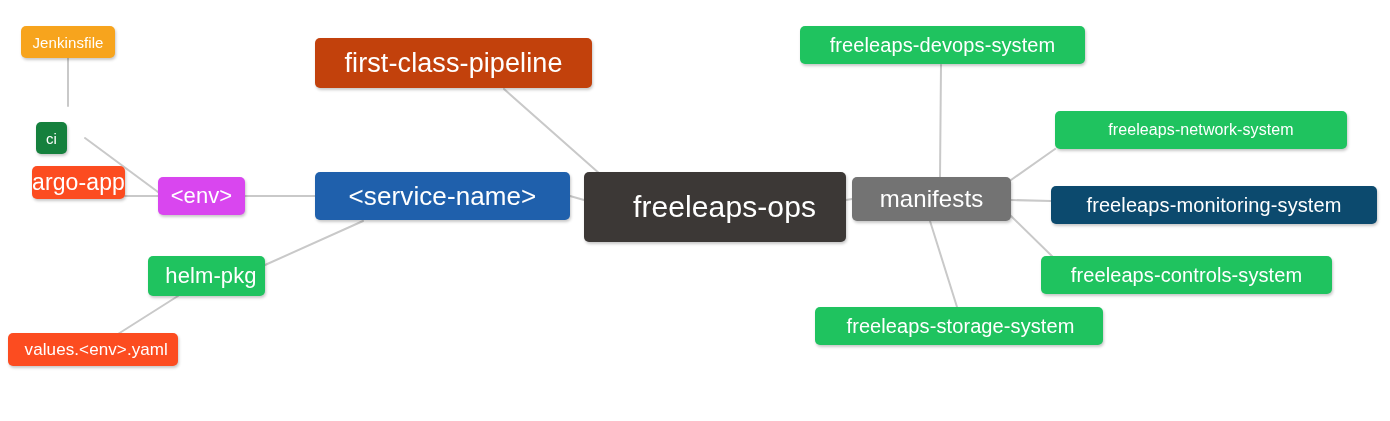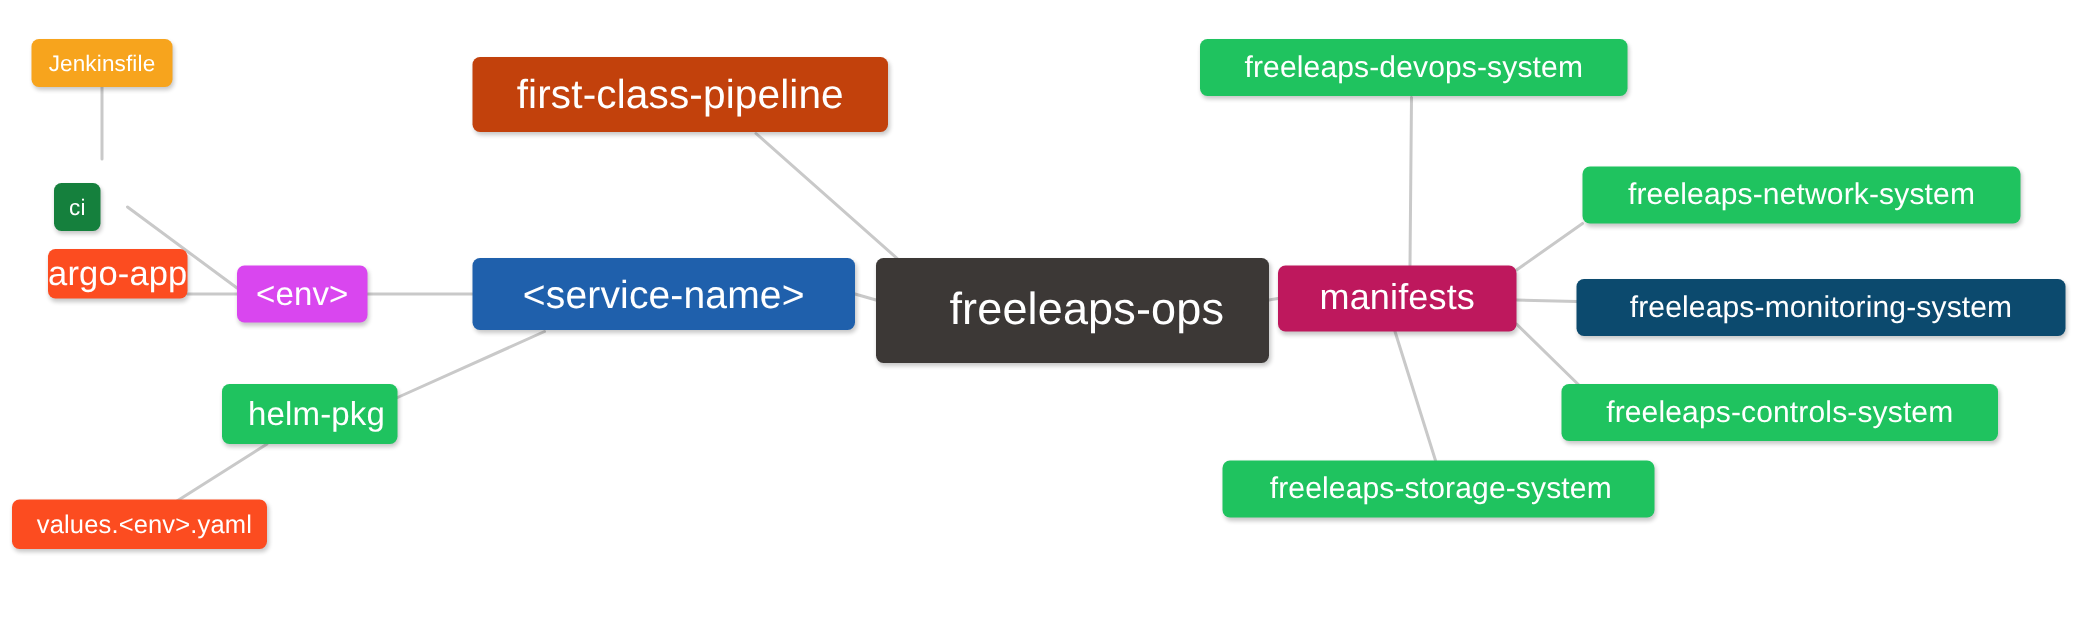--- a/index.html
+++ b/index.html
@@ -64,21 +64,21 @@
   <div id="node-layer">
       <div class="node" style="left: 584px; top: 172px; width: 262px; height: 70px; background: rgb(60, 56, 54); font-size: 30px; padding-left: 29px;">
         <span>freeleaps-ops</span>
       </div>
       <div class="node" style="left: 315px; top: 172px; width: 255px; height: 48px; background: rgb(31, 96, 172); font-size: 26px;">
         <span>&lt;service-name&gt;</span>
       </div>
       <div class="node" style="left: 315px; top: 38px; width: 277px; height: 50px; background: #c2410c; font-size: 27px;">
         <span>first-class-pipeline</span>
       </div>
-      <div class="node" style="left: 852px; top: 177px; width: 159px; height: 44px; background: #be185d; font-size: 24px;">
+      <div class="node" style="left: 852px; top: 177px; width: 159px; height: 44px; background: #737373; font-size: 24px;">
         <span>manifests</span>
       </div>
       <div class="node" style="left: 158px; top: 177px; width: 87px; height: 38px; background: #d946ef; font-size: 22px;">
         <span>&lt;env&gt;</span>
       </div>
       <div class="node" style="left: 148px; top: 256px; width: 117px; height: 40px; background: rgb(31, 195, 95); font-size: 22px; padding-left: 19px;">
         <span>helm-pkg</span>
       </div>
       <div class="node" style="left: 21px; top: 26px; width: 94px; height: 32px; background: rgb(247, 164, 29); font-size: 15px;">
         <span>Jenkinsfile</span>
@@ -88,21 +88,21 @@
       </div>
       <div class="node" style="left: 32px; top: 166px; width: 93px; height: 33px; background: rgb(252, 76, 32); font-size: 23px;">
         <span>argo-app</span>
       </div>
       <div class="node" style="left: 8px; top: 333px; width: 170px; height: 33px; background: rgb(252, 76, 32); font-size: 17px; justify-content: flex-end;">
         <span>values.&lt;env&gt;.yaml</span>
       </div>
       <div class="node" style="left: 800px; top: 26px; width: 285px; height: 38px; background: rgb(31, 195, 95); font-size: 20px;">
         <span>freeleaps-devops-system</span>
       </div>
-      <div class="node" style="left: 1055px; top: 111px; width: 292px; height: 38px; background: rgb(31, 195, 95); font-size: 20px;">
+      <div class="node" style="left: 1055px; top: 111px; width: 292px; height: 38px; background: rgb(31, 195, 95); font-size: 16px;">
         <span>freeleaps-network-system</span>
       </div>
       <div class="node" style="left: 1051px; top: 186px; width: 326px; height: 38px; background: #0c4a6e; font-size: 20px;">
         <span>freeleaps-monitoring-system</span>
       </div>
       <div class="node" style="left: 1041px; top: 256px; width: 291px; height: 38px; background: rgb(31, 195, 95); font-size: 20px;">
         <span>freeleaps-controls-system</span>
       </div>
       <div class="node" style="left: 815px; top: 307px; width: 288px; height: 38px; background: rgb(31, 195, 95); font-size: 20px; padding-left: 13px;">
         <span>freeleaps-storage-system</span>

